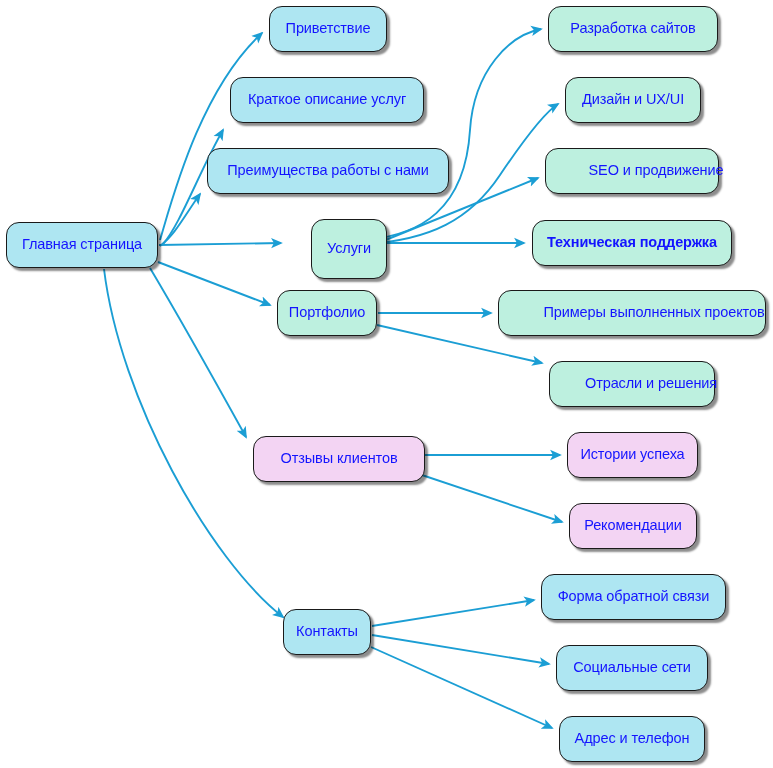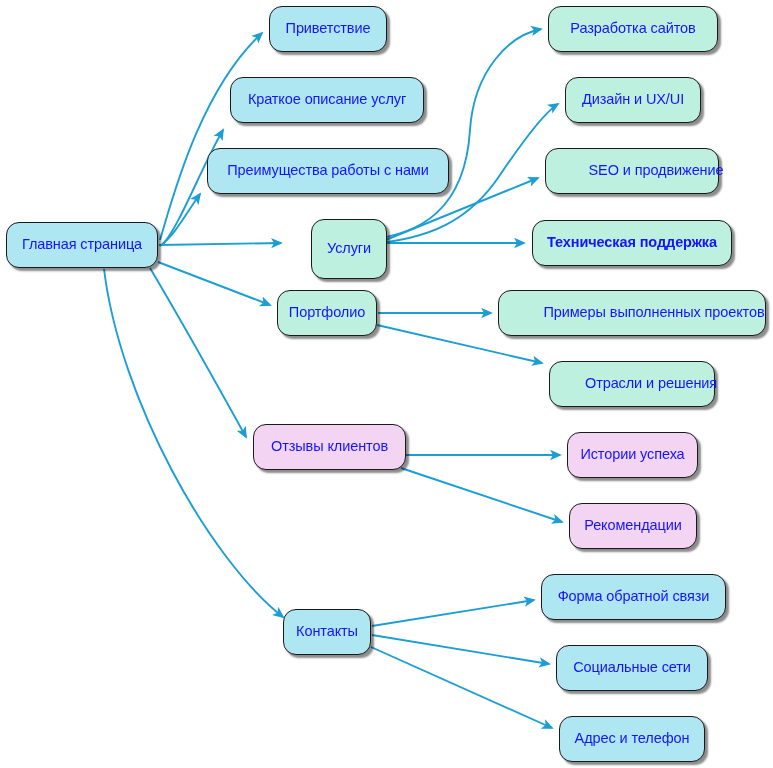--- a/index.html
+++ b/index.html
@@ -109,21 +109,21 @@
       </div>
       <div class="node fill-mint" style="left: 277px; top: 290px; width: 100px; height: 46px;">
         <span class="label">Портфолио</span>
       </div>
       <div class="node fill-mint" style="left: 498px; top: 290px; width: 268px; height: 46px; padding-left: 44px;">
         <span class="label">Примеры выполненных проектов</span>
       </div>
       <div class="node fill-mint" style="left: 549px; top: 361px; width: 166px; height: 46px; padding-left: 38px;">
         <span class="label">Отрасли и решения</span>
       </div>
-      <div class="node fill-pink" style="left: 253px; top: 424px; width: 153px; height: 46px;">
+      <div class="node fill-pink" style="left: 253px; top: 436px; width: 172px; height: 46px;">
         <span class="label">Отзывы клиентов</span>
       </div>
       <div class="node fill-pink" style="left: 567px; top: 432px; width: 131px; height: 46px;">
         <span class="label">Истории успеха</span>
       </div>
       <div class="node fill-pink" style="left: 569px; top: 503px; width: 128px; height: 46px;">
         <span class="label">Рекомендации</span>
       </div>
       <div class="node fill-blue" style="left: 283px; top: 609px; width: 88px; height: 46px;">
         <span class="label">Контакты</span>

